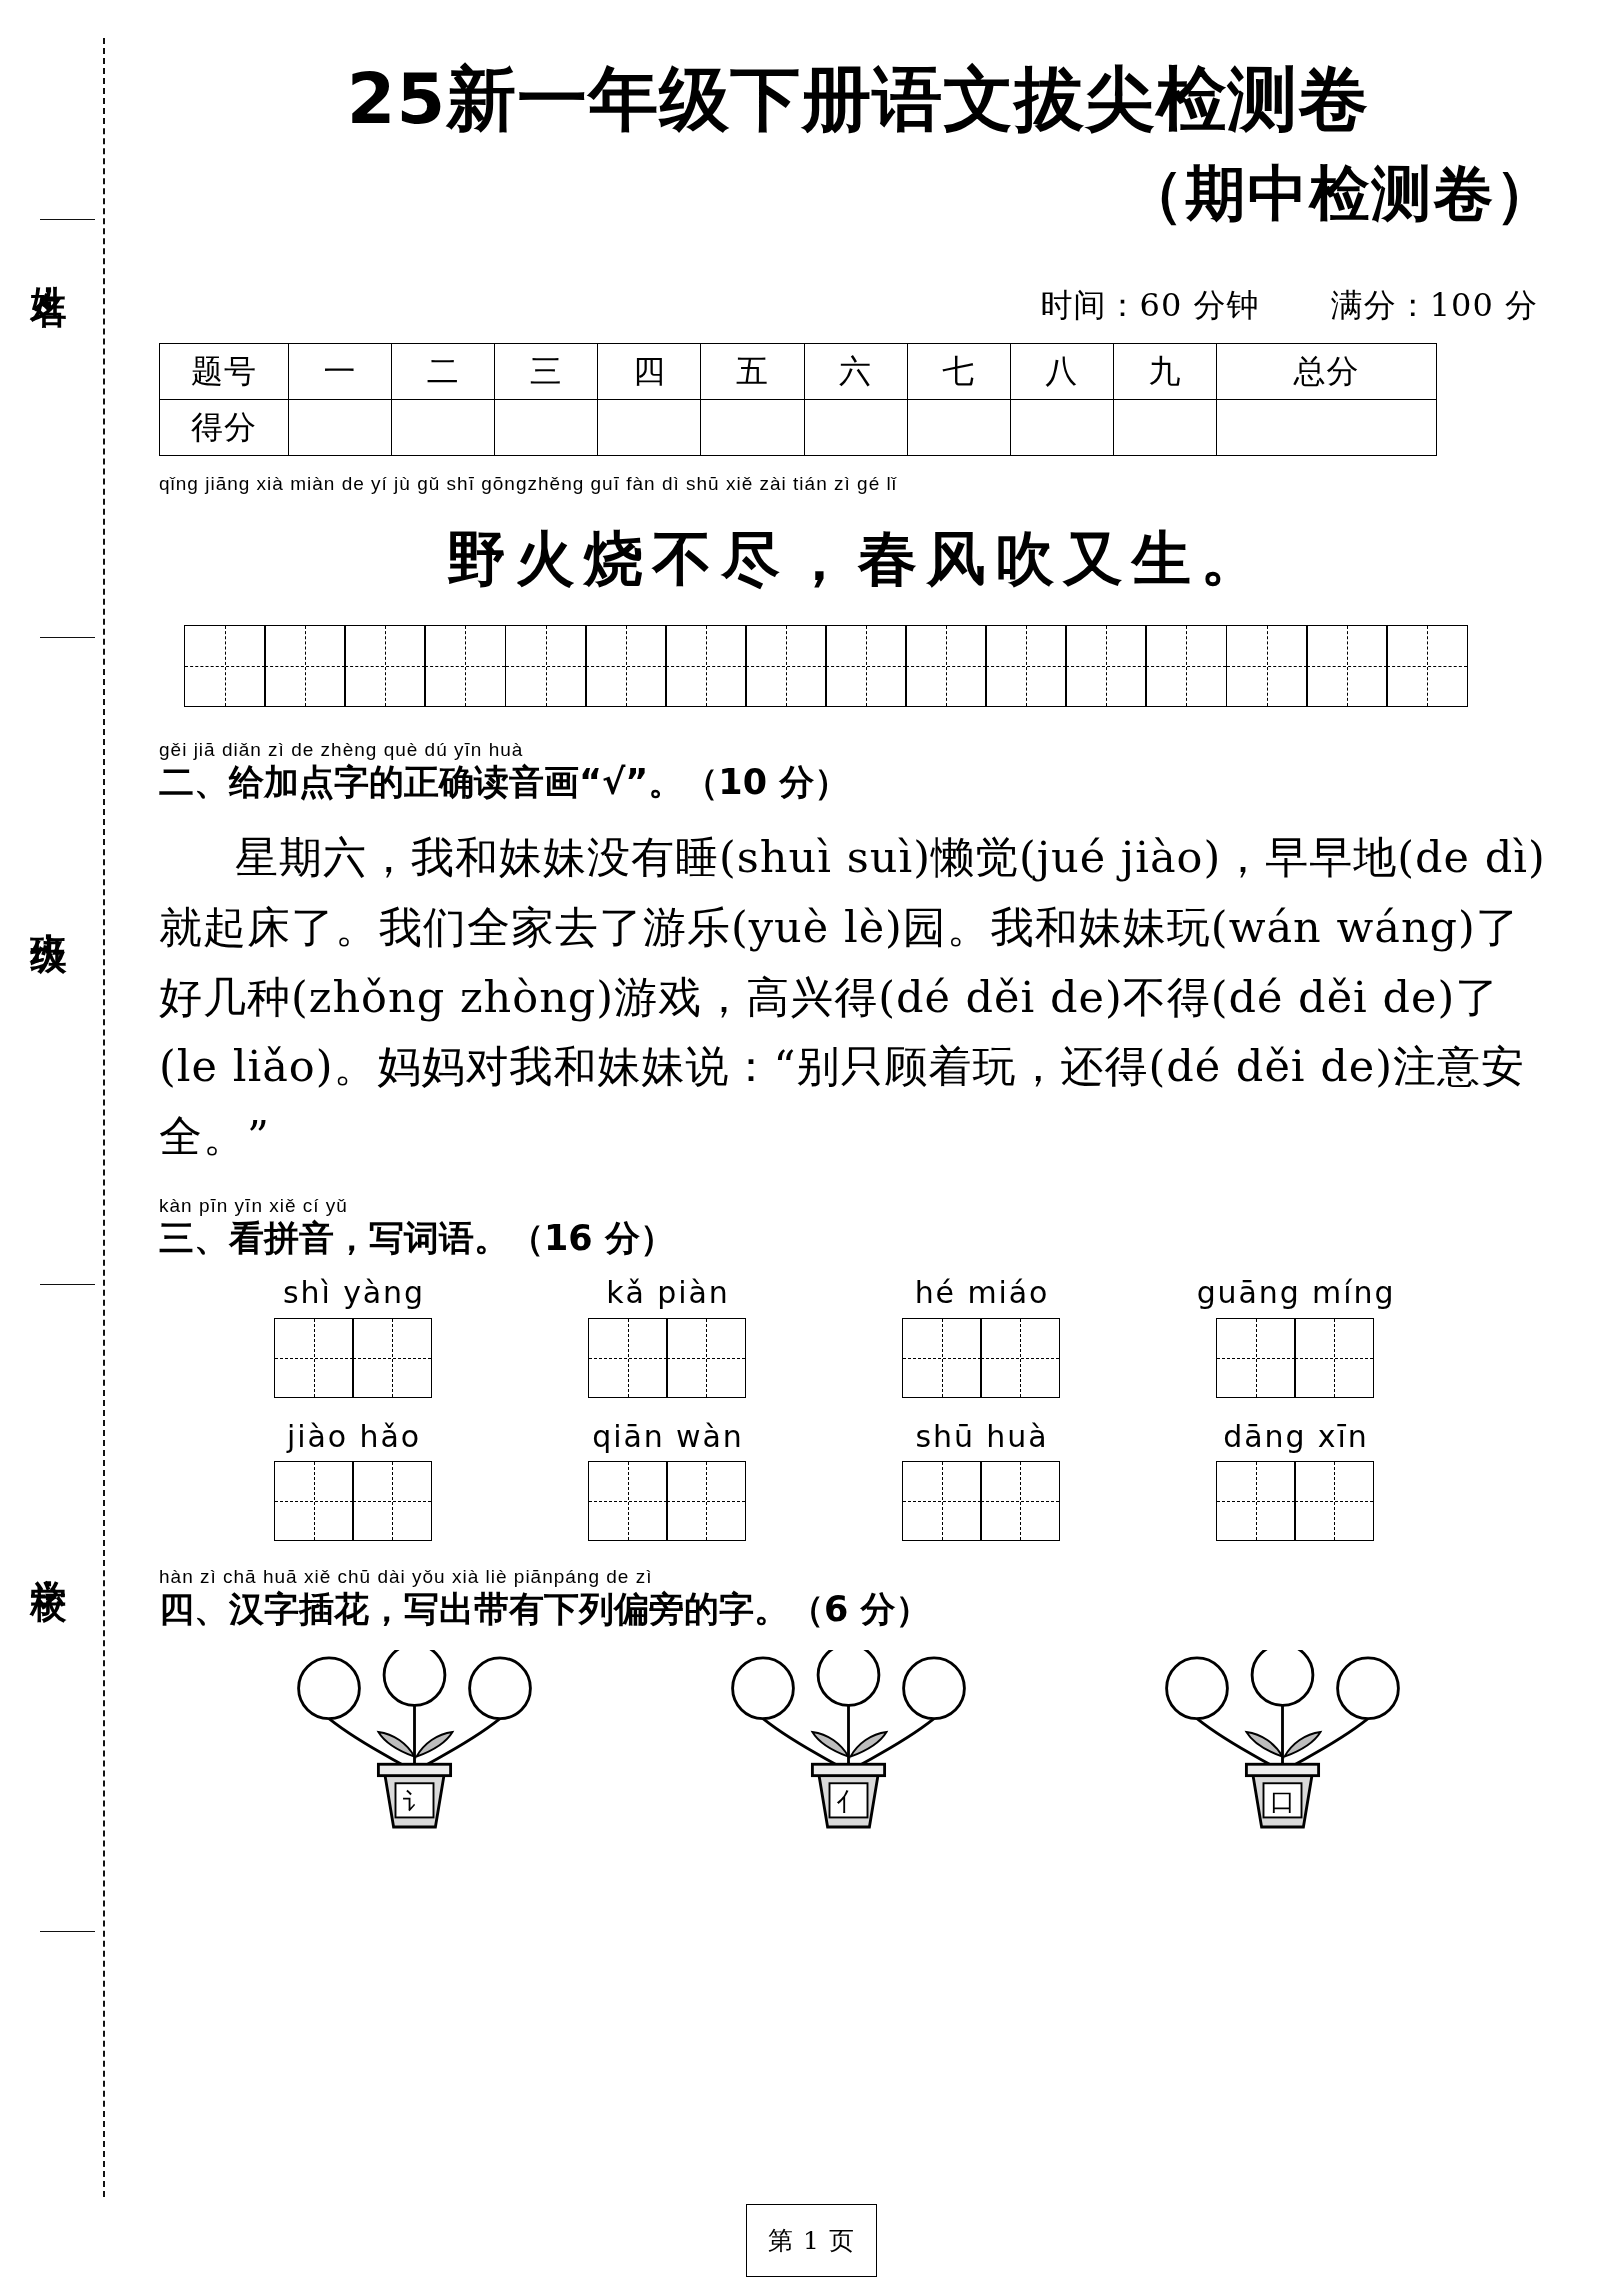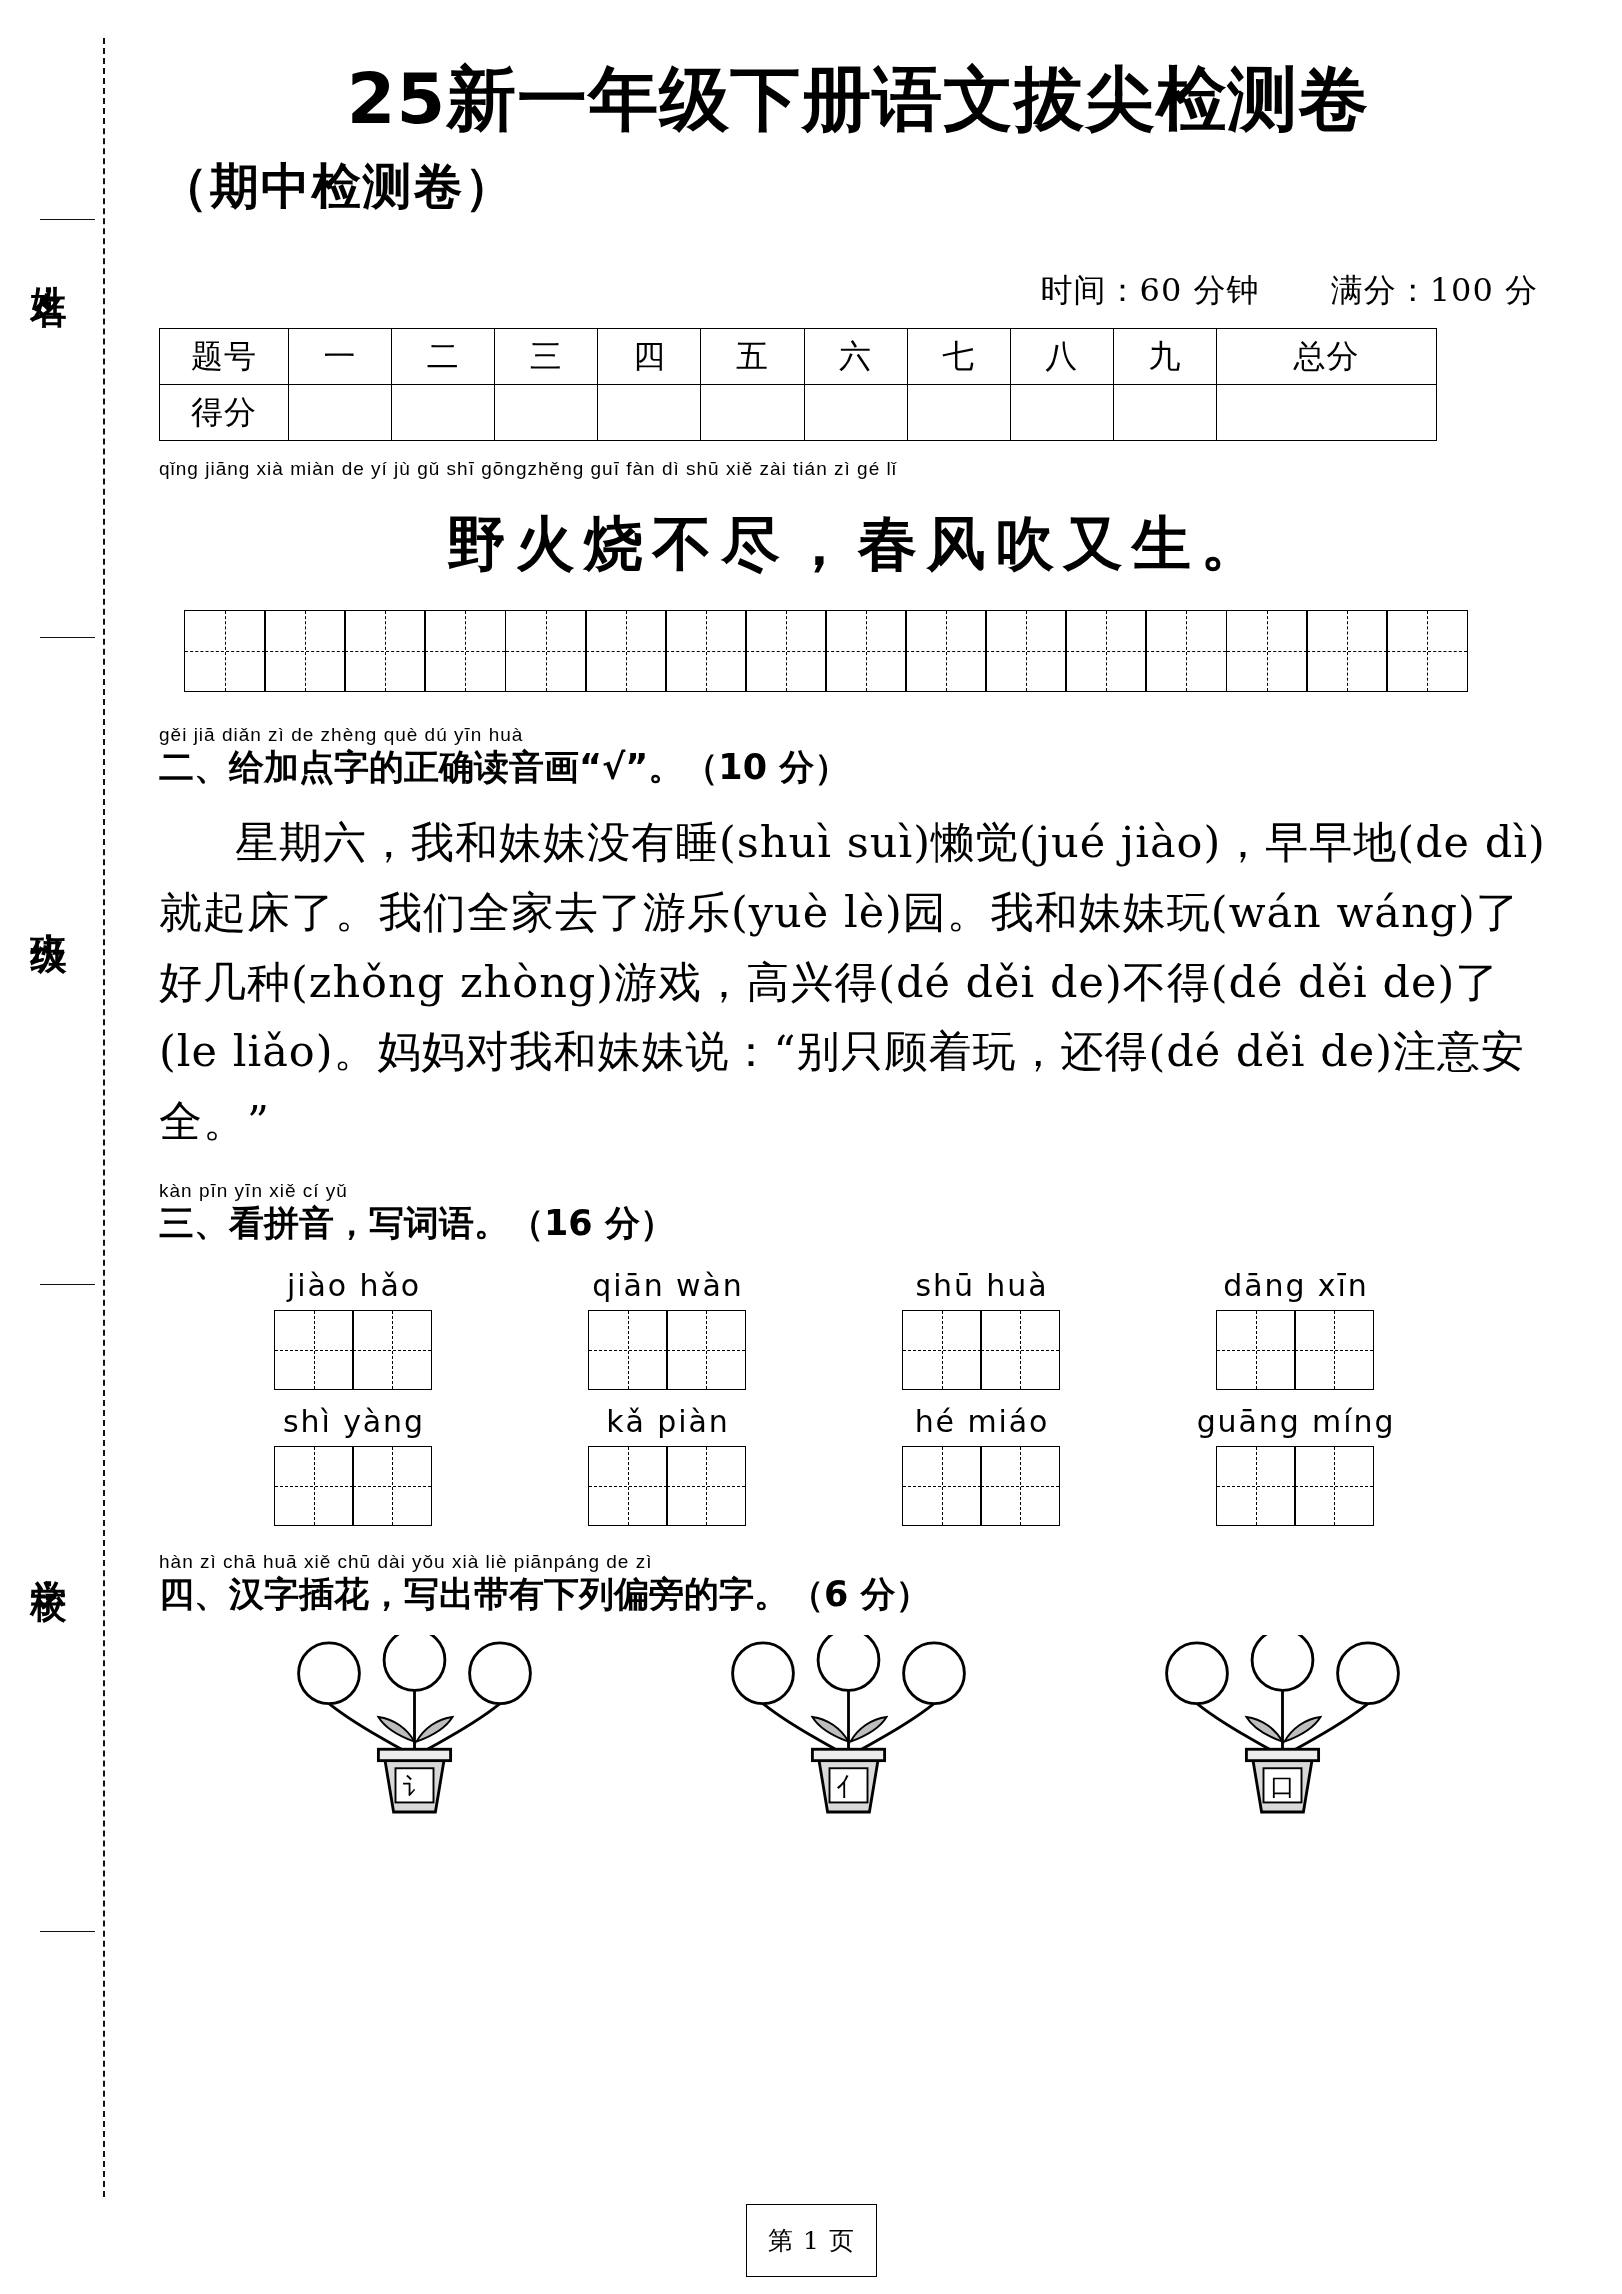--- a/index.html
+++ b/index.html
@@ -60,22 +60,22 @@
     font-weight:bold;
     font-size:70px;
     text-align:center;
     letter-spacing:1px;
     line-height:1.2;
   }
   h2.subtitle {
     margin:13.3px 0 0 0;
     font-family:"DejaVu Sans", sans-serif;
     font-weight:bold;
-    font-size:49px;
-    text-align:left;
+    font-size:60px;
+    text-align:right;
     letter-spacing:1.9px;
   }
 
   .meta-line {
     margin-top:49px;
     text-align:right;
     font-size:32px;
     padding-right:19px;
     letter-spacing:1px;
   }
@@ -298,20 +298,51 @@
       <div class="head-text">二、给加点字的正确读音画“√”。（10 分）</div>
     </div>
 
     <div class="para">星期六，我和妹妹没有睡(shuì  suì)懒觉(jué  jiào)，早早地(de dì)就起床了。我们全家去了游乐(yuè  lè)园。我和妹妹玩(wán  wáng)了好几种(zhǒng  zhòng)游戏，高兴得(dé  děi  de)不得(dé  děi  de)了(le  liǎo)。妈妈对我和妹妹说：“别只顾着玩，还得(dé  děi  de)注意安全。”</div>
 
     <div class="section-head" style="margin-top:23px;">
       <div class="pinyin-line">kàn pīn yīn   xiě  cí   yǔ</div>
       <div class="head-text">三、看拼音，写词语。（16 分）</div>
     </div>
 
+    <div class="word-row">
+      <div class="word-item">
+        <div class="word-pinyin">shì  yàng</div>
+        <div class="word-boxes">
+          <div class="wbox"></div>
+          <div class="wbox"></div>
+        </div>
+      </div>
+      <div class="word-item">
+        <div class="word-pinyin">kǎ  piàn</div>
+        <div class="word-boxes">
+          <div class="wbox"></div>
+          <div class="wbox"></div>
+        </div>
+      </div>
+      <div class="word-item">
+        <div class="word-pinyin">hé  miáo</div>
+        <div class="word-boxes">
+          <div class="wbox"></div>
+          <div class="wbox"></div>
+        </div>
+      </div>
+      <div class="word-item">
+        <div class="word-pinyin">guāng míng</div>
+        <div class="word-boxes">
+          <div class="wbox"></div>
+          <div class="wbox"></div>
+        </div>
+      </div>
+    </div>
+
     <div class="word-row" style="margin-top:21px;">
       <div class="word-item">
         <div class="word-pinyin">jiào  hǎo</div>
         <div class="word-boxes">
           <div class="wbox"></div>
           <div class="wbox"></div>
         </div>
       </div>
       <div class="word-item">
         <div class="word-pinyin">qiān  wàn</div>
@@ -322,51 +353,20 @@
       </div>
       <div class="word-item">
         <div class="word-pinyin">shū  huà</div>
         <div class="word-boxes">
           <div class="wbox"></div>
           <div class="wbox"></div>
         </div>
       </div>
       <div class="word-item">
         <div class="word-pinyin">dāng  xīn</div>
-        <div class="word-boxes">
-          <div class="wbox"></div>
-          <div class="wbox"></div>
-        </div>
-      </div>
-    </div>
-
-    <div class="word-row">
-      <div class="word-item">
-        <div class="word-pinyin">shì  yàng</div>
-        <div class="word-boxes">
-          <div class="wbox"></div>
-          <div class="wbox"></div>
-        </div>
-      </div>
-      <div class="word-item">
-        <div class="word-pinyin">kǎ  piàn</div>
-        <div class="word-boxes">
-          <div class="wbox"></div>
-          <div class="wbox"></div>
-        </div>
-      </div>
-      <div class="word-item">
-        <div class="word-pinyin">hé  miáo</div>
-        <div class="word-boxes">
-          <div class="wbox"></div>
-          <div class="wbox"></div>
-        </div>
-      </div>
-      <div class="word-item">
-        <div class="word-pinyin">guāng míng</div>
         <div class="word-boxes">
           <div class="wbox"></div>
           <div class="wbox"></div>
         </div>
       </div>
     </div>
 
     <div class="section-head" style="margin-top:25px;">
       <div class="pinyin-line">hàn zì  chā huā   xiě chū dài yǒu xià liè piānpáng de   zì</div>
       <div class="head-text">四、汉字插花，写出带有下列偏旁的字。（6 分）</div>

